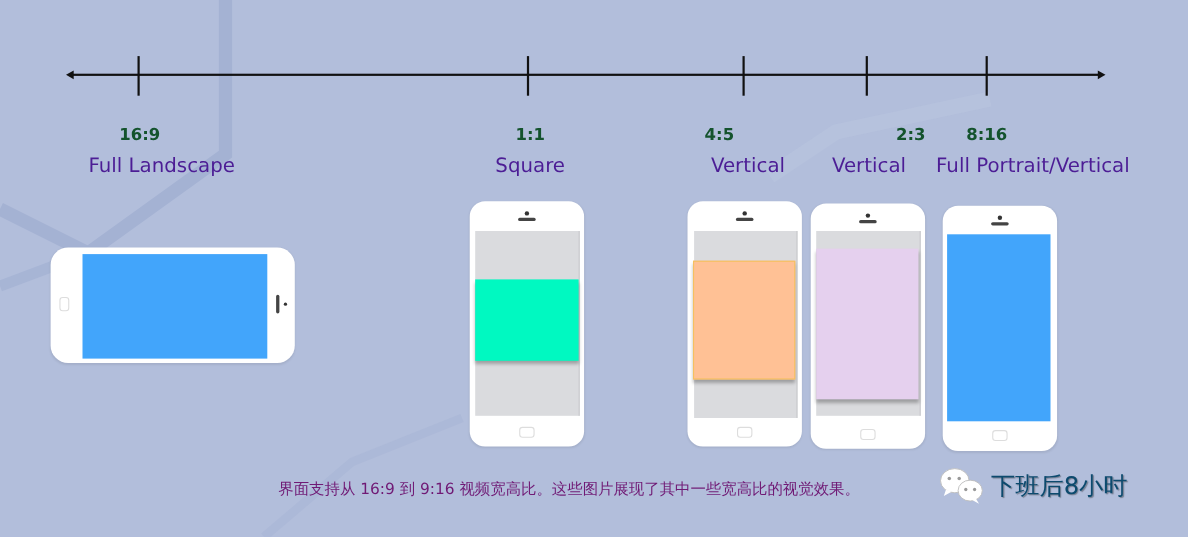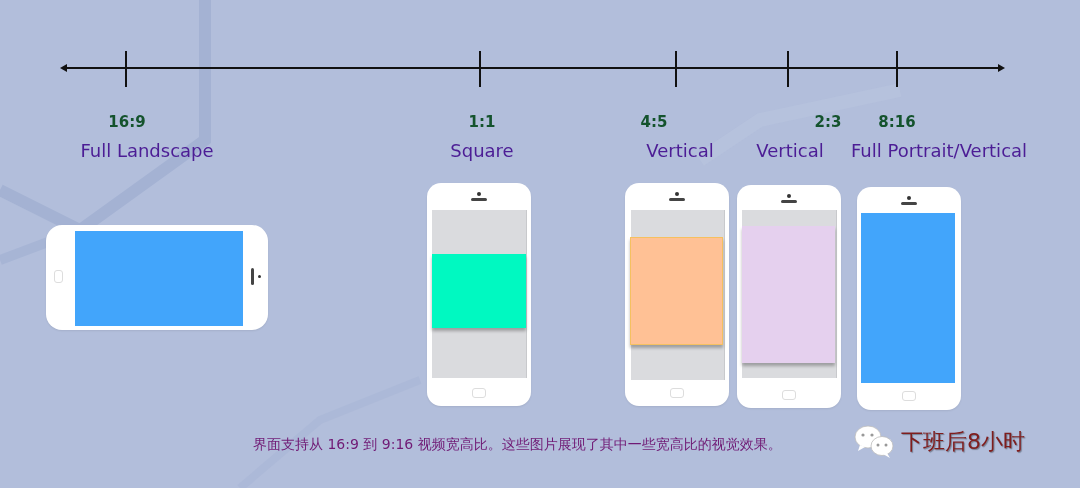--- a/index.html
+++ b/index.html
@@ -17,21 +17,21 @@
   .name-label { position:absolute; top:140px; font-size:18px; color:#4c1d95;
     transform:translateX(-50%); white-space:nowrap; }
   .phone { position:absolute; background:#fff; border-radius:14px; box-shadow:0 1px 2px rgba(0,0,0,0.08); }
   .screen-gray { position:absolute; background:#dadbde; border-right:1px solid #c8c9cc; }
   .content { position:absolute; box-shadow:0 3px 3px rgba(0,0,0,0.28); }
   .speaker { position:absolute; width:16px; height:3px; background:#444; border-radius:2px; }
   .camera { position:absolute; width:4px; height:4px; background:#333; border-radius:50%; }
   .home-btn { position:absolute; width:12px; height:8px; border:1px solid #ddd; border-radius:3px; }
   .caption { position:absolute; left:241px; top:436px; font-size:14px; color:#701a75; white-space:nowrap;margin-left:12px; }
   .watermark { position:absolute; left:853px; top:424px; display:flex; align-items:center; }
-  .wm-text { font-size:22px; color:#7f1d1d; text-shadow:1px 1px 1px rgba(0,0,0,0.35); margin-left:4px; }
+  .wm-text { font-size:22px; color:#0c4a6e; text-shadow:1px 1px 1px rgba(0,0,0,0.35); margin-left:4px; }
 </style>
 </head>
 <body>
 
 <svg class="bg-shape" width="1080" height="488" style="left:0;top:0;">
   <path d="M 205 0 L 205 140 L 80 230 L 0 190" stroke="#a4b2d3" stroke-width="12" fill="none"></path>
   <path d="M 0 260 L 80 230" stroke="#a7b5d5" stroke-width="10" fill="none"></path>
   <path d="M 240 488 L 320 420 L 420 380" stroke="#a9b6d6" stroke-width="8" fill="none" opacity="0.6"></path>
   <path d="M 700 160 L 760 120 L 900 90" stroke="#bac5df" stroke-width="14" fill="none" opacity="0.5"></path>
 </svg>

